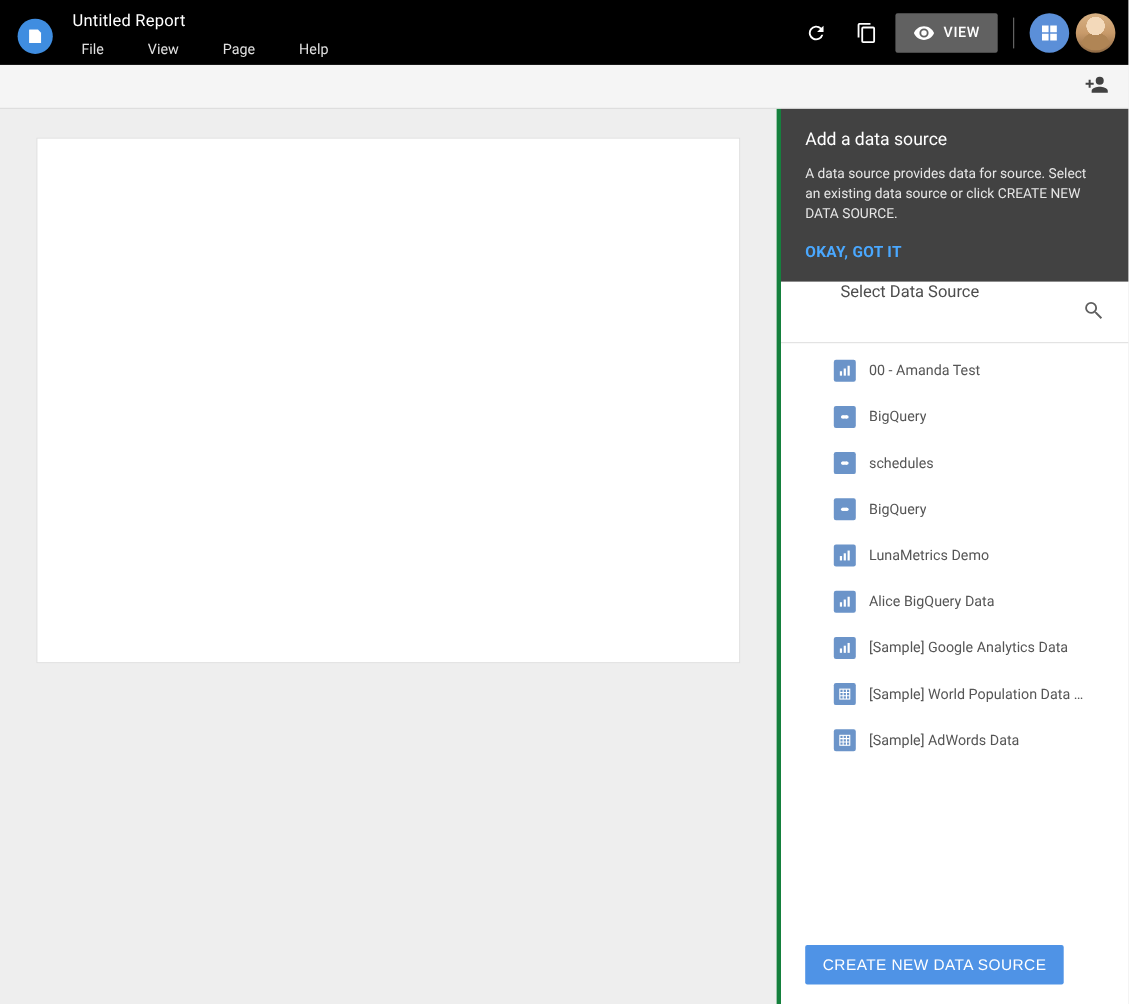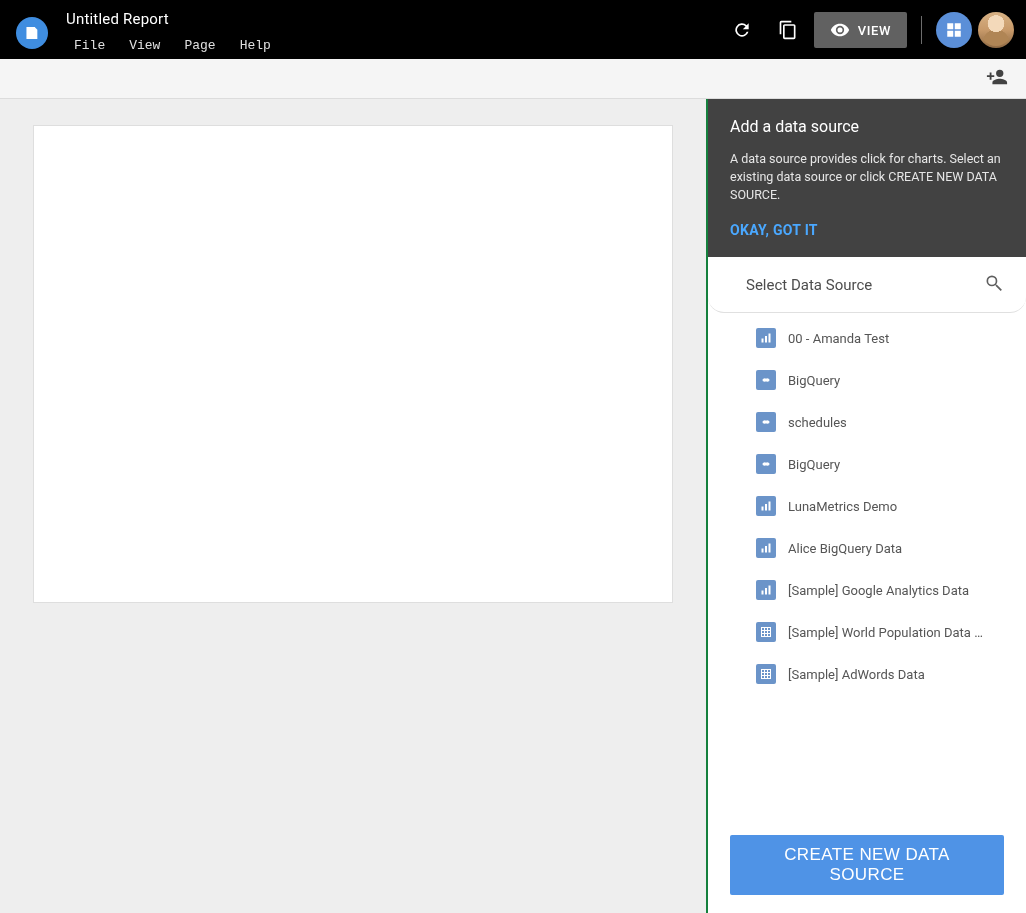--- a/index.html
+++ b/index.html
@@ -3,59 +3,59 @@
 <meta charset="utf-8">
 <style>
   * { box-sizing: border-box; margin: 0; padding: 0; }
   html, body { width: 1026px; height: 913px; font-family: Roboto, "Helvetica Neue", Arial, sans-serif; background:#eeeeee; overflow:hidden; }
   
   .header { background:#000000; height:59px; width:100%; display:flex; align-items:center; color:#fff; position:relative; }
   .logo { width:32px; height:32px; border-radius:50%; background:#3f8de0; margin:6px 18px 0 16px; display:flex; align-items:center; justify-content:center; flex-shrink:0;}
   .logo svg { width:16px; height:16px; fill:#fff; }
   .title-block { display:flex; flex-direction:column; margin-top:6px; }
   .report-title { font-size:15px; font-weight:400; color:#fff; letter-spacing:.2px;}
-  .menubar { display:flex; gap:8px; margin-top:8px;font-family:Liberation Mono, monospace; }
+  .menubar { display:flex; gap:24px; margin-top:8px; }
   .menu-item { font-size:13px; color:#e0e0e0; padding:2px 8px; cursor:pointer; }
   .header-right { position:absolute; right:12px; top:10px; display:flex; align-items:center; gap:6px; }
   .hicon-btn { width:40px; height:40px; display:flex; align-items:center; justify-content:center; cursor:pointer; color:#fff; border-radius:2px;}
   .hicon-btn svg { width:20px; height:20px; fill:#fff; }
   .view-btn { background:#616161; height:36px; padding:0 16px; display:flex; align-items:center; gap:8px; color:#fff; font-size:13px; font-weight:500; letter-spacing:.6px; cursor:pointer; border-radius:2px;}
   .divider-v { width:1px; height:28px; background:#6d6d6d; margin:0 8px; }
   .circle-btn { width:36px; height:36px; border-radius:50%; background:#5b8fd8; display:flex; align-items:center; justify-content:center; cursor:pointer;}
   .circle-btn svg{ width:18px; height:18px; fill:#fff;}
   .avatar { width:36px; height:36px; border-radius:50%; background:linear-gradient(180deg,#d7b184 0%, #c89a6a 50%, #8f6a44 100%); cursor:pointer; overflow:hidden; position:relative;}
   .avatar::after{content:"";position:absolute;inset:2px;border-radius:50%;background:radial-gradient(circle at 50% 30%, #f3d9ba 0 30%, transparent 31%), radial-gradient(circle at 50% 90%, #b08555 0 40%, transparent 41%);}
   
   .subbar { background:#f5f5f5; height:40px; border-bottom:1px solid #dcdcdc; display:flex; align-items:center; justify-content:flex-end; padding-right:18px;}
   .addperson { cursor:pointer; }
   .addperson svg{ width:22px; height:22px; fill:#424242;}
   
   .main { display:flex; height:calc(100% - 59px - 40px); }
   .canvas-area { flex:1; padding:26px 30px; }
   .canvas { background:#fff; width:640px; height:478px; border:1px solid #dedede; margin:0 auto; }
   
-  .panel { width:320px; background:#fff; display:flex; flex-direction:column; border-left:2px solid #15803d;}
+  .panel { width:320px; background:#fff; display:flex; flex-direction:column; border-left:4px solid #15803d;}
   .panel-info { background:#424242; color:#fff; padding:18px 22px 18px 22px; }
   .panel-info h2 { font-size:16px; font-weight:400; margin-bottom:14px;}
   .panel-info p { font-size:12.5px; line-height:1.45; color:#e6e6e6;}
   .okay { color:#4aa8ff; font-size:14px; font-weight:700; letter-spacing:.3px; margin-top:18px; cursor:pointer; display:inline-block;}
-  .select-head { height:56px; display:flex; align-items:center; padding:0 22px 0 38px; border-bottom:1px solid #e0e0e0; position:relative;border-radius:16px;}
+  .select-head { height:56px; display:flex; padding:0 22px 0 54px; border-bottom:1px solid #e0e0e0; position:relative;}
   .select-head-title { font-size:15px; color:#4d4d4d;}
   .search-ic { position:absolute; right:22px; top:50%; transform:translateY(-50%); cursor:pointer;}
   .search-ic svg{width:20px;height:20px;fill:#5f5f5f;}
   .ds-list { flex:1; overflow-y:scroll; padding-top:4px; }
   .ds-item { display:flex; align-items:center; height:42px; padding-left:48px; cursor:pointer; gap:12px;text-align:right;}
   .ds-icon { width:20px; height:20px; border-radius:2px; display:flex; align-items:center; justify-content:center; flex-shrink:0;}
   .ds-icon.analytics { background:#6b94c9;}
   .ds-icon.bq { background:#6b94c9;}
   .ds-icon.sheets { background:#6b94c9;}
   .ds-icon svg{width:12px;height:12px;fill:#fff;}
   .ds-label { font-size:13px; color:#555; white-space:nowrap; overflow:hidden; text-overflow:ellipsis; max-width:200px;}
   .panel-footer { padding:14px 22px 18px 22px; }
-  .create-btn { background:#4f93e6; color:#fff; border:none; font-size:17px; font-weight:500; letter-spacing:.4px; padding:10px 16px; cursor:pointer; border-radius:2px;}
+  .create-btn { background:#4f93e6; color:#fff; border:none; font-size:14px; font-weight:500; letter-spacing:.4px; padding:10px 16px; cursor:pointer; border-radius:2px;}
   
   .ds-list::-webkit-scrollbar{width:16px;}
   .ds-list::-webkit-scrollbar-track{background:#f1f1f1;}
   .ds-list::-webkit-scrollbar-thumb{background:#c6c6c6;}
 </style>
 </head>
 <body>
 
 <div class="header">
   <div class="logo">
@@ -109,21 +109,21 @@
 </div>
 
 <div class="main">
   <div class="canvas-area">
     <div class="canvas"></div>
   </div>
 
   <div class="panel">
     <div class="panel-info">
       <h2>Add a data source</h2>
-      <p>A data source provides click for charts. Select an existing data source or click CREATE NEW DATA SOURCE.</p>
+      <p>A data source provides data for source. Select an existing data source or click CREATE NEW DATA SOURCE.</p>
       <span class="okay">OKAY, GOT IT</span>
     </div>
     <div class="select-head">
       <span class="select-head-title">Select Data Source</span>
       <span class="search-ic">
         <svg viewBox="0 0 24 24">
             <path d="M15.5 14h-.79l-.28-.27a6.471 6.471 0 0 0 1.57-4.23 6.5 6.5 0 1 0-6.5 6.5 6.471 6.471 0 0 0 4.23-1.57l.27.28v.79L20 21.49 21.49 20zm-6 0A4.5 4.5 0 1 1 14 9.5 4.494 4.494 0 0 1 9.5 14z"></path>
           </svg>
       </span>
     </div>

